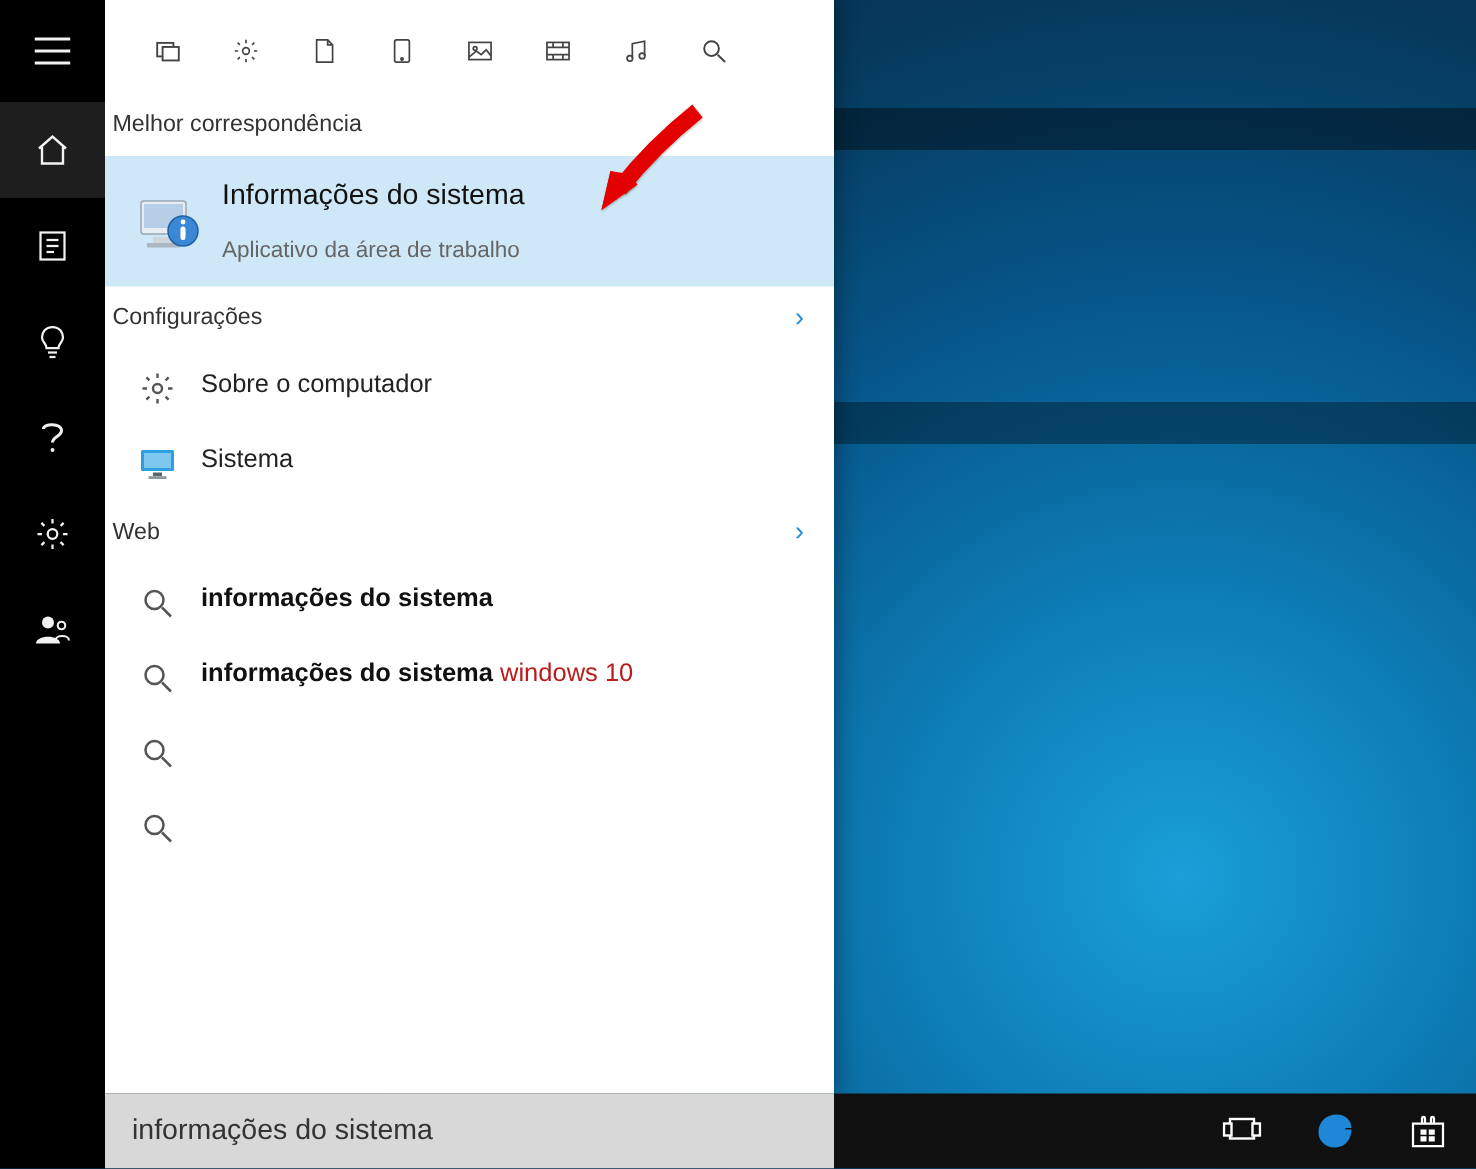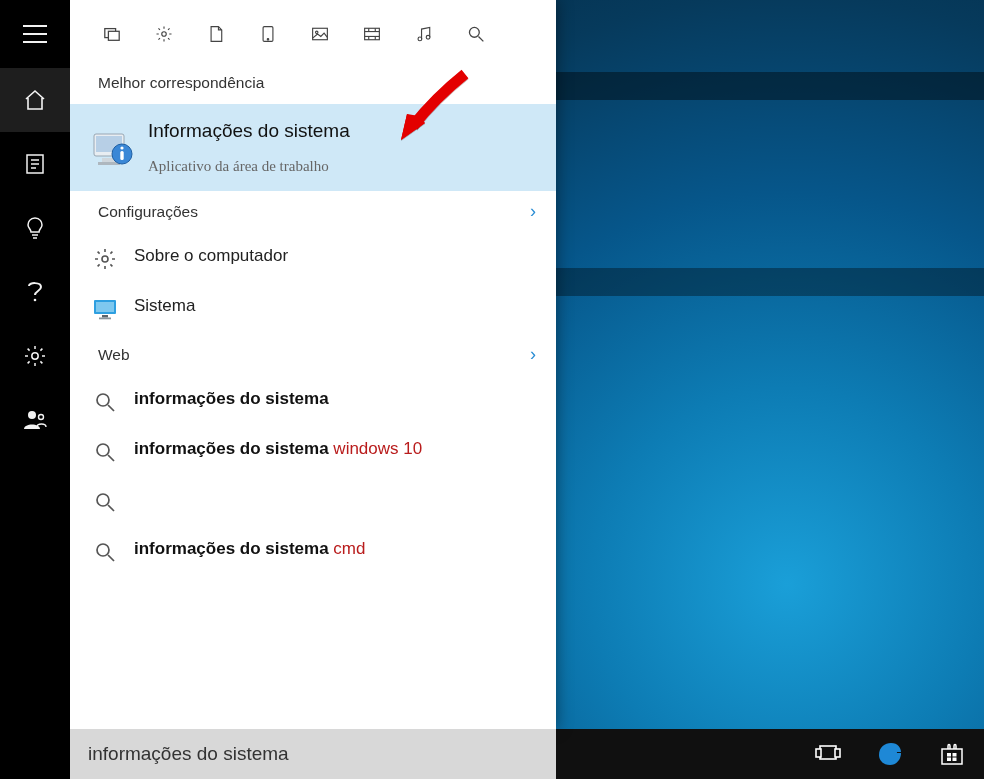--- a/index.html
+++ b/index.html
@@ -84,21 +84,21 @@
     display: flex;
     align-items: center;
     justify-content: center;
     color: #444;
     cursor: pointer;
   }
 
   .section-header {
     font-size: 15.5px;
     color: #333;
-    padding: 10px 20px 12px 28px;
+    padding: 10px 20px 12px 5px;
     display: flex;
     align-items: center;
     justify-content: space-between;
   }
   .section-header.first { padding-top: 6px; }
   .section-header .chev {
     color: #2a8dd4;
     font-size: 18px;
   }
 
@@ -117,21 +117,20 @@
   }
   .best-match-title {
     font-size: 19px;
     color: #111;
     font-weight: 400;
   }
   .best-match-sub {
     font-size: 15px;
     color: #666;
     margin-top: 16px;
-    font-family: Liberation Serif, serif;
   }
 
   .result-item {
     display: flex;
     align-items: flex-start;
     gap: 16px;
     padding: 12px 22px 12px 22px;
     font-size: 17px;
     color: #222;
     cursor: pointer;
@@ -448,21 +447,20 @@
             </svg>
           </div>
         </div>
         <div class="result-item">
           <div class="result-icon">
             <svg width="22" height="22" viewBox="0 0 22 22" fill="none" stroke="#555" stroke-width="1.7">
               <circle cx="9" cy="9" r="6"></circle>
               <line x1="14" y1="14" x2="20" y2="20"></line>
             </svg>
           </div>
-          <span><span class="bold">informações do sistema</span><span class="nb"> cmd</span></span>
         </div>
       </div>
   </div>
 </div>
 
 <div class="search-input-wrap">
   <input class="search-input" id="searchInput" placeholder="" value="informações do sistema" style="">
 </div>
 
 <div class="arrow-annot">

